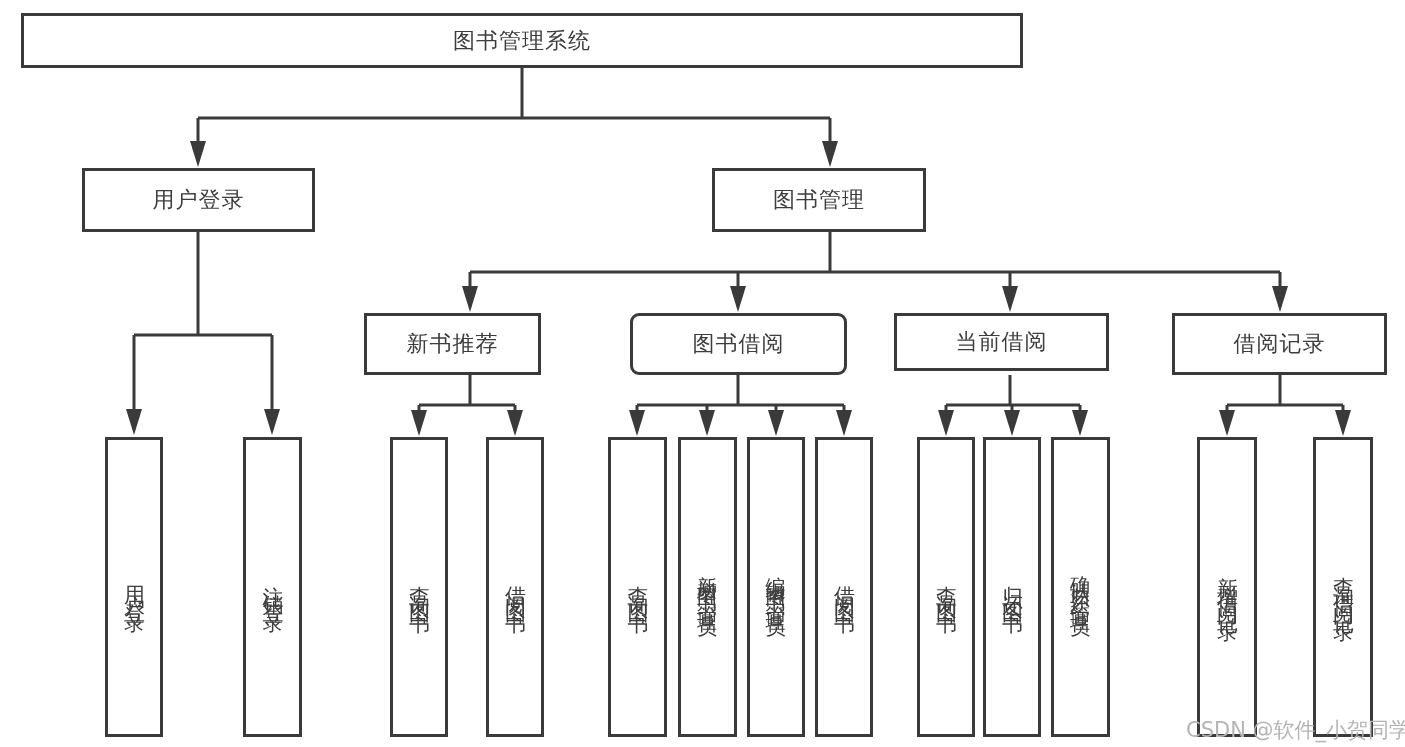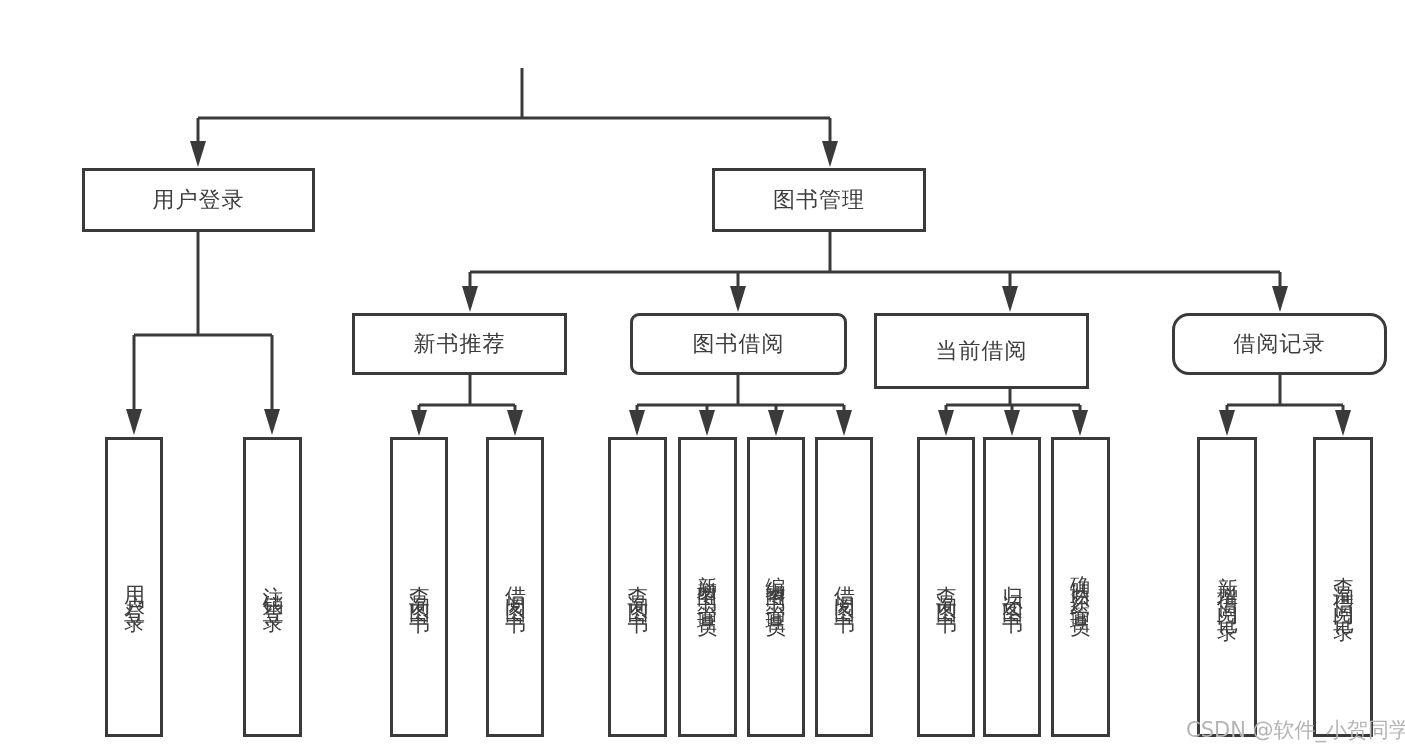--- a/index.html
+++ b/index.html
@@ -28,24 +28,24 @@
     text-orientation:mixed;
     letter-spacing:9px;
     line-height:1;
     justify-content:center;
   }
   .vnode.longtxt{letter-spacing:6px;font-size:20px;}
   
   .n-root{left:21px;top:13px;width:1002px;height:55px;}
   .n-user-login{left:82px;top:168px;width:233px;height:64px;}
   .n-book-mgmt{left:712px;top:168px;width:214px;height:64px;}
-  .n-new-books{left:352px;top:313px;width:215px;height:62px;}
+  .n-new-books{left:364px;top:313px;width:177px;height:62px;}
   .n-book-borrow{left:630px;top:313px;width:217px;height:62px;border-radius:9px;}
-  .n-current{left:874px;top:313px;width:215px;height:76px;}
-  .n-records{left:1172px;top:313px;width:215px;height:62px;border-radius:17px;}
+  .n-current{left:894px;top:313px;width:215px;height:58px;}
+  .n-records{left:1172px;top:313px;width:215px;height:62px;}
   
   .l1{left:105px;width:58px;}
   .l2{left:243px;width:59px;}
   .l3{left:390px;width:58px;}
   .l4{left:486px;width:58px;}
   .l5{left:608px;width:59px;}
   .l6{left:678px;width:59px;}
   .l7{left:747px;width:58px;}
   .l8{left:815px;width:58px;}
   .l9{left:917px;width:58px;}
@@ -130,20 +130,23 @@
 
       <polygon points="938,410 954,410 946,436"></polygon>
       <polygon points="1004,410 1020,410 1012,436"></polygon>
       <polygon points="1072,410 1088,410 1080,436"></polygon>
 
       <polygon points="1219,410 1235,410 1227,436"></polygon>
       <polygon points="1335,410 1351,410 1343,436"></polygon>
     </g>
   </svg>
 
+  <div class="node hnode n-root">
+    <span>图书管理系统</span>
+  </div>
 
   <div class="node hnode n-user-login">
     <span>用户登录</span>
   </div>
   <div class="node hnode n-book-mgmt">
     <span>图书管理</span>
   </div>
 
   <div class="node hnode n-new-books">
     <span>新书推荐</span>

